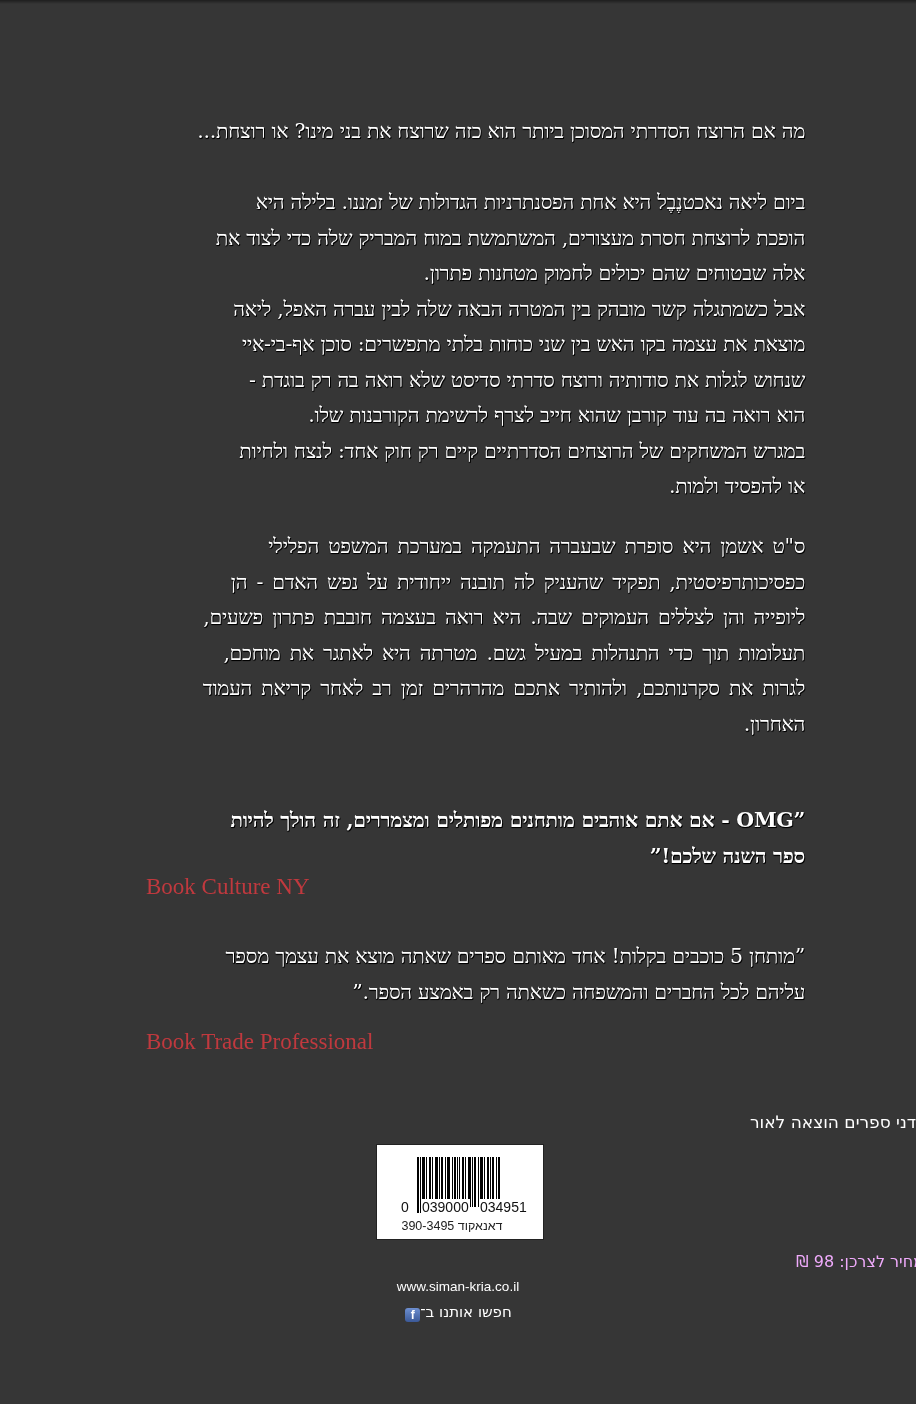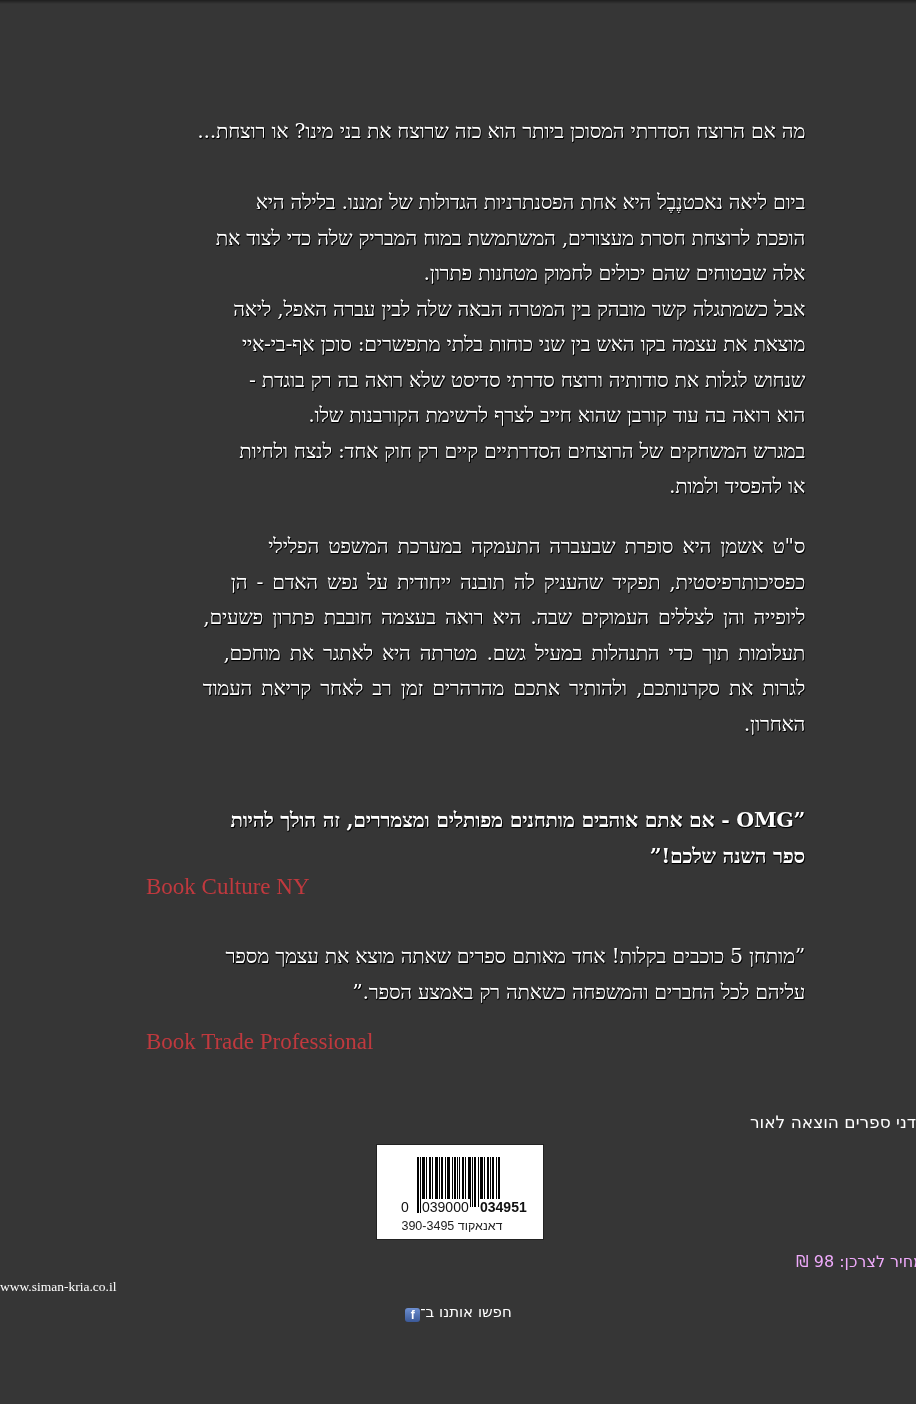--- a/index.html
+++ b/index.html
@@ -110,21 +110,20 @@
     top: 0;
     background: #fff;
     padding: 0 1px;
   }
   .digit-group2 {
     position: absolute;
     left: 102px;
     top: 0;
     background: #fff;
     padding: 0 1px;
-    font-weight: bold;
   }
   .barcode-code {
     position: absolute;
     left: 0;
     width: 150px;
     top: 74px;
     text-align: center;
     font-family: "Liberation Sans", "DejaVu Sans", sans-serif;
     font-size: 12.5px;
     color: #222;
@@ -138,23 +137,23 @@
     direction: rtl;
     color: #f0abfc;
     font-family: "DejaVu Sans", "Liberation Sans", sans-serif;
     font-size: 16px;
     line-height: 22px;
   }
   .url {
     position: absolute;
     left: 0; width: 916px;
     top: 1278px;
-    text-align: left;
+    text-align: center;
     color: #fff;
-    font-family: Liberation Serif, serif;
+    font-family: Liberation Sans, sans-serif;
     font-size: 13.5px;
     line-height: 18px;
   }
   .facebook {
     position: absolute;
     left: 0; width: 916px;
     top: 1301px;
     text-align: center;
     direction: rtl;
     color: #fff;

